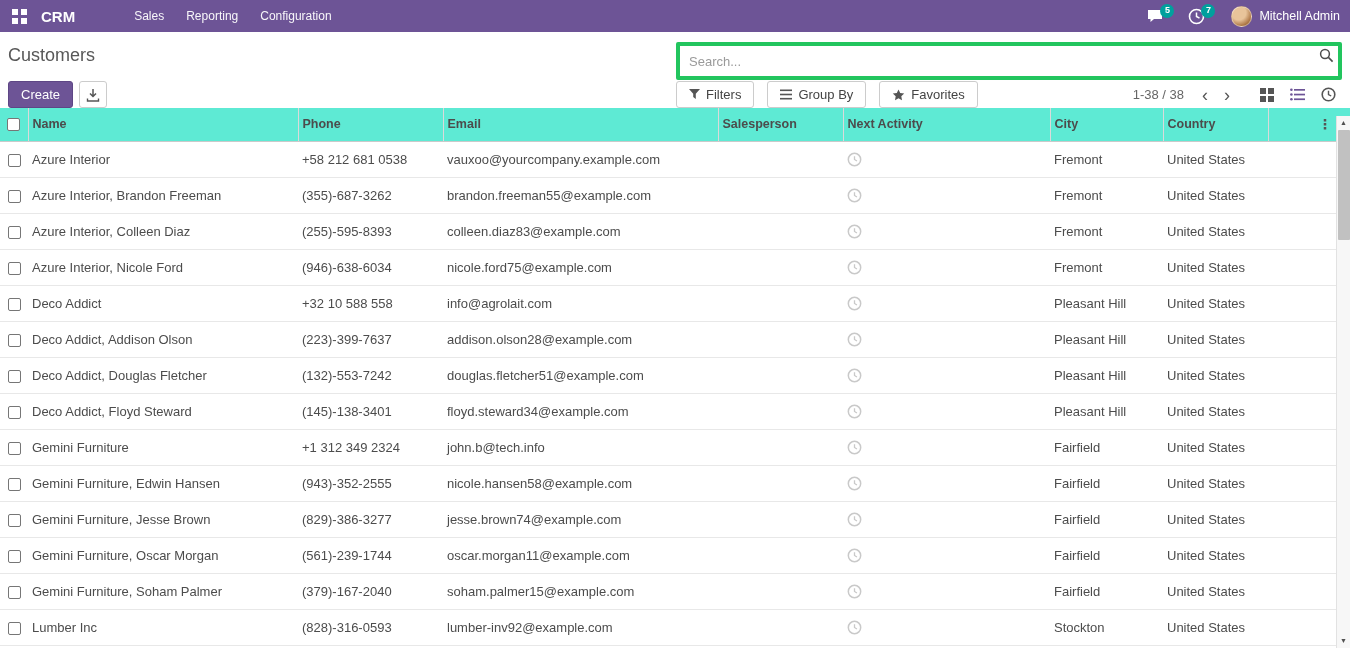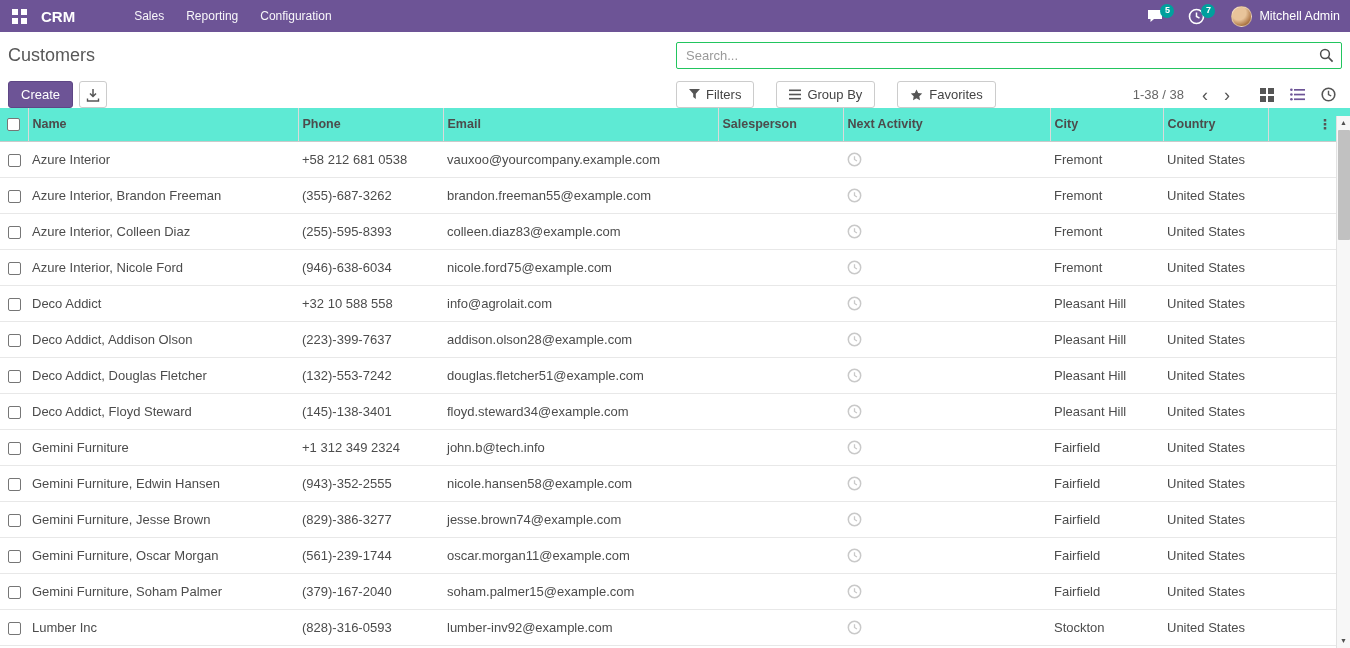--- a/index.html
+++ b/index.html
@@ -68,28 +68,28 @@
     font-family: inherit;
   }
   .btn-icon {
     background: #fff; border: 1px solid #ccc; border-radius: 3px;
     width: 28px; height: 27px; cursor: pointer;
     display: inline-flex; align-items: center; justify-content: center;
   }
   .cp-right { display: flex; flex-direction: column; }
   .searchbox { position: relative; height: 27px; }
   .searchbox input {
-    width: 100%; height: 27px; border: 1px solid #22c55e; border-radius: 2px;
+    width: 100%; height: 38px; border: 4px solid #22c55e; border-radius: 2px;
     padding: 0 28px 0 9px; font-size: 13px; color: #4c4c4c; outline: none;
     font-family: inherit;
   }
   .searchbox input::placeholder { color: #9a9a9a; }
   .search-icon { position: absolute; right: 8px; top: 6px; cursor: pointer; }
   .cp-row2 { margin-top: 12px; display: flex; justify-content: space-between; align-items: center; }
-  .filter-group { display: flex; gap: 22px; }
+  .filter-group { display: flex; gap: 13px; }
   .cp-btn {
     background: #fff; border: 1px solid #ccc; border-radius: 3px;
     font-size: 13px; color: #444; padding: 5px 12px; cursor: pointer;
     display: inline-flex; align-items: center; gap: 6px; font-family: inherit;
   }
   .pager-switcher { display: flex; align-items: center; }
   .pager { font-size: 13px; color: #666; margin-right: 10px; margin-left: 16px; }
   .pager-arrow {
     background: transparent; border: none; font-size: 18px; color: #555;
     cursor: pointer; padding: 0 8px; line-height: 20px; font-family: inherit;

